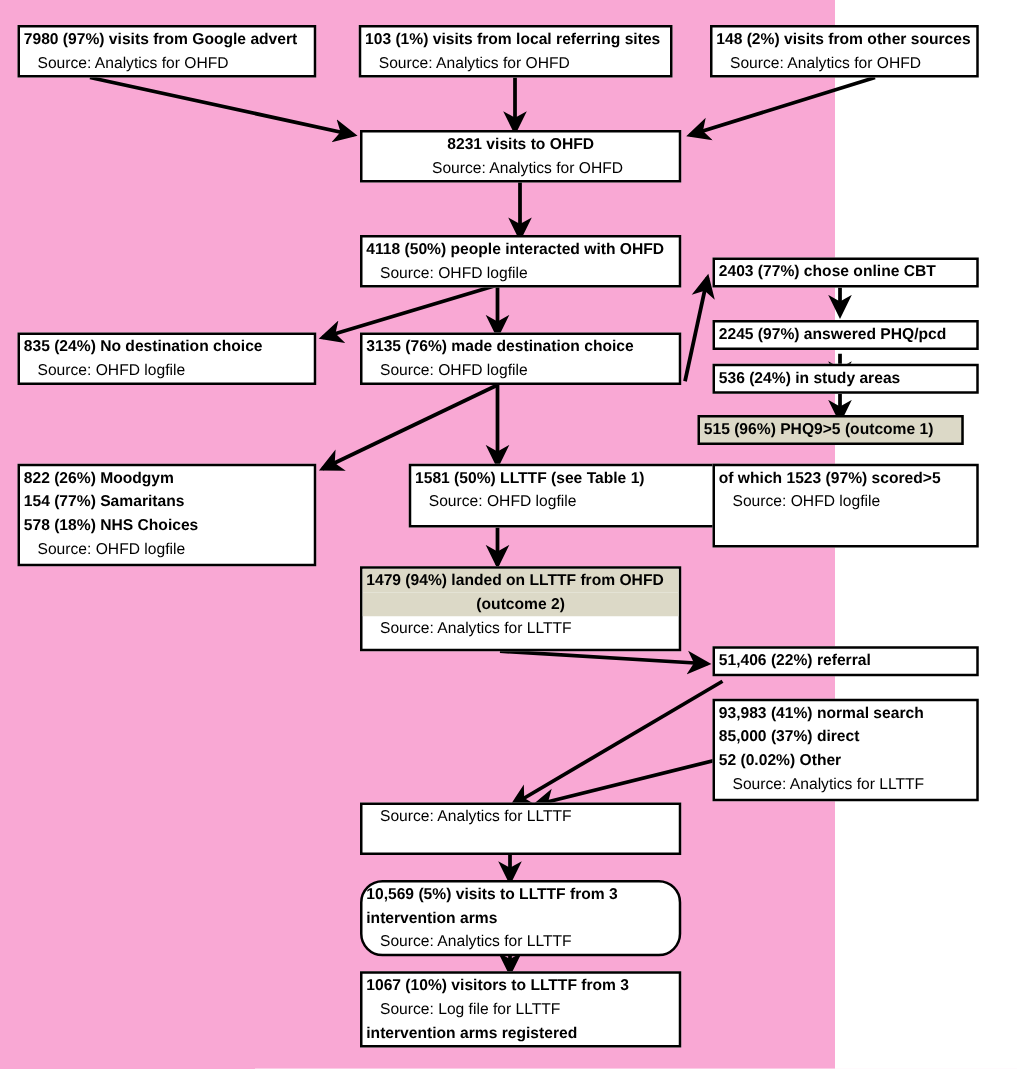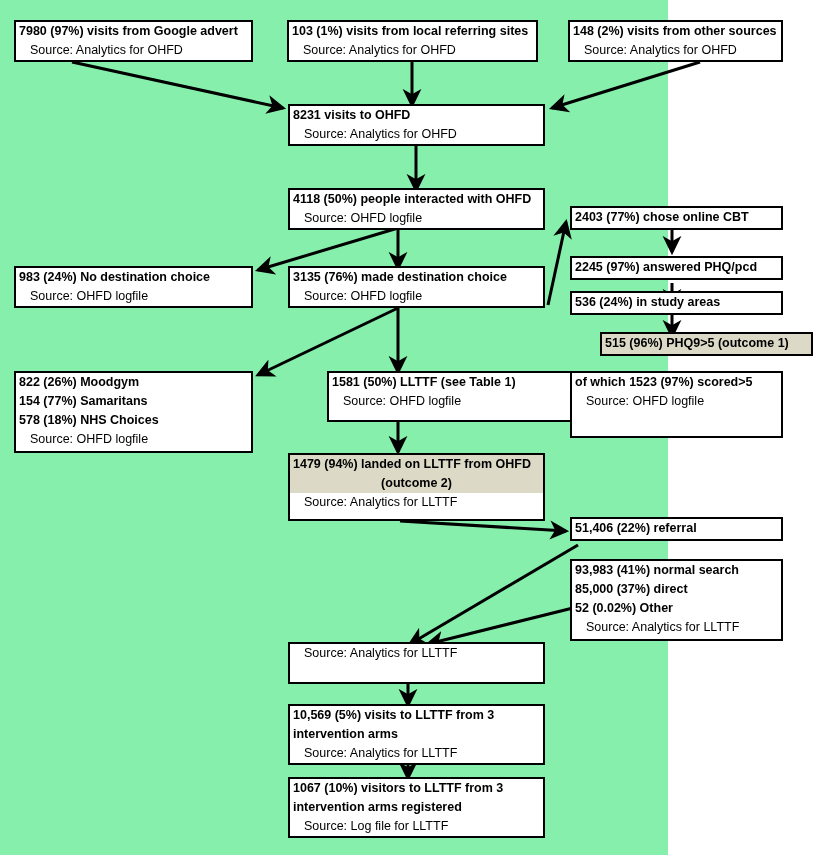--- a/index.html
+++ b/index.html
@@ -1,18 +1,18 @@
 <!DOCTYPE html>
 <html><head>
 <meta charset="utf-8">
 <style>
   html,body{margin:0;padding:0;background:#ffffff;}
   body{width:820px;height:855px;overflow:hidden;
        font-family:"Liberation Sans","DejaVu Sans",sans-serif;}
-  #canvas{position:relative;width:668px;height:855px;background:#86efac;}
+  #canvas{position:relative;width:668px;height:855px;background:#f9a8d4;}
   svg.arrows{position:absolute;left:0;top:0;width:820px;height:855px;
              pointer-events:none;z-index:1;}
   .node{position:absolute;box-sizing:border-box;border:2px solid #000;
         background:#ffffff;z-index:2;overflow:hidden;}
   .line{display:block;padding:0 3px;white-space:nowrap;
         font-size:12.5px;line-height:19px;color:#000;}
   .bold{font-weight:bold;}
   .src{font-weight:normal;padding-left:14px;}
   .shade{background:#dcd9c7;}
   .ctr{text-align:center;}
@@ -59,53 +59,53 @@
   <div class="node" style="left:287px;top:20px;width:251px;height:42px;">
     <span class="line bold">103 (1%) visits from local referring sites</span>
     <span class="line src">Source: Analytics for OHFD</span>
   </div>
 
   <div class="node" style="left:568px;top:20px;width:215px;height:42px;">
     <span class="line bold">148 (2%) visits from other sources</span>
     <span class="line src">Source: Analytics for OHFD</span>
   </div>
 
-  <div class="node" style="left:288px;top:104px;width:257px;height:42px;">
+  <div class="node" style="left:288px;top:104px;width:257px;height:42px;text-align:center;">
     <span class="line bold">8231 visits to OHFD</span>
     <span class="line src">Source: Analytics for OHFD</span>
   </div>
 
   <div class="node" style="left:288px;top:188px;width:257px;height:42px;">
     <span class="line bold">4118 (50%) people interacted with OHFD</span>
     <span class="line src">Source: OHFD logfile</span>
   </div>
 
   <div class="node" style="left:14px;top:266px;width:239px;height:42px;">
-    <span class="line bold">983 (24%) No destination choice</span>
+    <span class="line bold">835 (24%) No destination choice</span>
     <span class="line src">Source: OHFD logfile</span>
   </div>
 
   <div class="node" style="left:288px;top:266px;width:257px;height:42px;">
     <span class="line bold">3135 (76%) made destination choice</span>
     <span class="line src">Source: OHFD logfile</span>
   </div>
 
   <div class="node" style="left:570px;top:206px;width:213px;height:24px;">
     <span class="line bold">2403 (77%) chose online CBT</span>
   </div>
 
   <div class="node" style="left:570px;top:256px;width:213px;height:24px;">
     <span class="line bold">2245 (97%) answered PHQ/pcd</span>
   </div>
 
   <div class="node" style="left:570px;top:291px;width:213px;height:24px;">
     <span class="line bold">536 (24%) in study areas</span>
   </div>
 
-  <div class="node shade" style="left:600px;top:332px;width:213px;height:24px;">
+  <div class="node shade" style="left:558px;top:332px;width:213px;height:24px;">
     <span class="line bold">515 (96%) PHQ9&gt;5 (outcome 1)</span>
   </div>
 
   <div class="node" style="left:14px;top:371px;width:239px;height:82px;">
     <span class="line bold">822 (26%) Moodgym</span>
     <span class="line bold">154 (77%)  Samaritans</span>
     <span class="line bold">578 (18%) NHS Choices</span>
     <span class="line src">Source: OHFD logfile</span>
   </div>
 
@@ -133,25 +133,25 @@
     <span class="line bold">93,983 (41%) normal search</span>
     <span class="line bold">85,000 (37%) direct</span>
     <span class="line bold">52 (0.02%) Other</span>
     <span class="line src">Source: Analytics for LLTTF</span>
   </div>
 
   <div class="node" style="left:288px;top:642px;width:257px;height:42px;">
     <span class="line src">Source: Analytics for LLTTF</span>
   </div>
 
-  <div class="node" style="left:288px;top:704px;width:257px;height:61px;">
+  <div class="node" style="left:288px;top:704px;width:257px;height:61px;border-radius:18px;">
     <span class="line bold">10,569 (5%) visits to LLTTF from 3</span>
     <span class="line bold">intervention arms</span>
     <span class="line src">Source: Analytics for LLTTF</span>
   </div>
 
   <div class="node" style="left:288px;top:777px;width:257px;height:61px;">
     <span class="line bold">1067 (10%) visitors to LLTTF from 3</span>
+    <span class="line src">Source: Log file for LLTTF</span>
     <span class="line bold">intervention arms registered</span>
-    <span class="line src">Source: Log file for LLTTF</span>
   </div>
 
 </div>
 
 </body></html>

